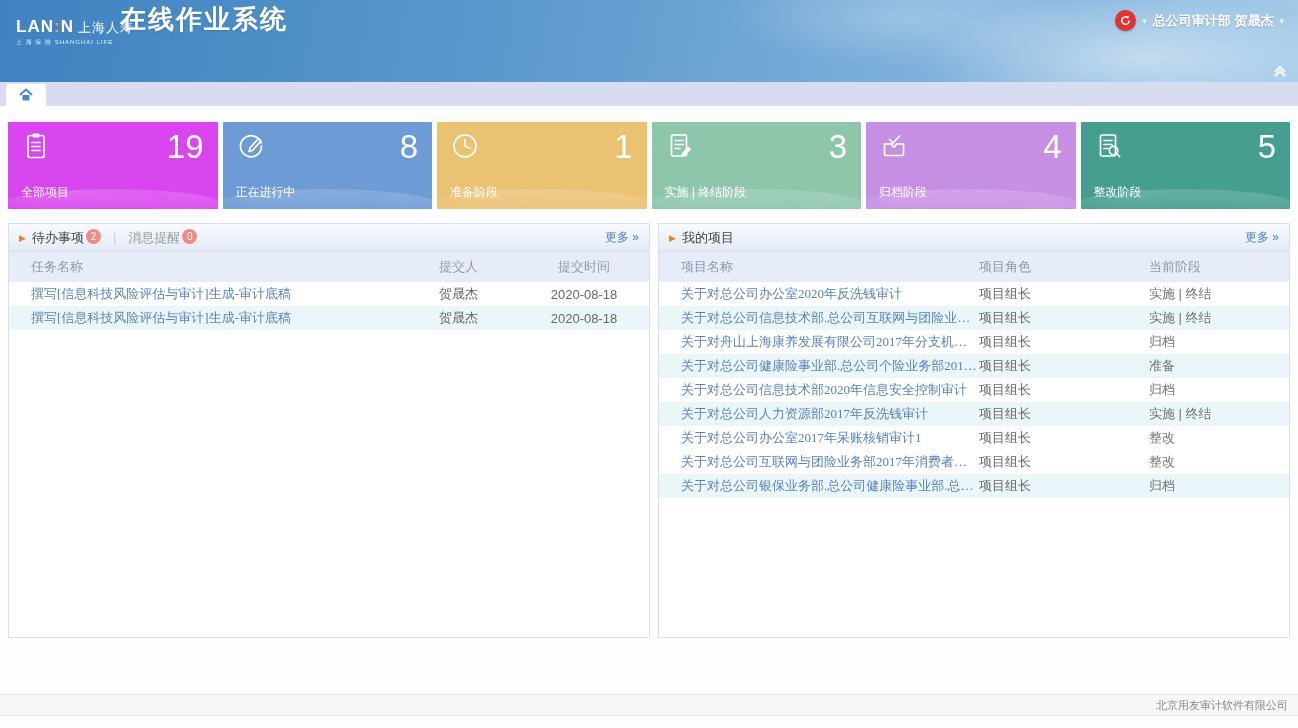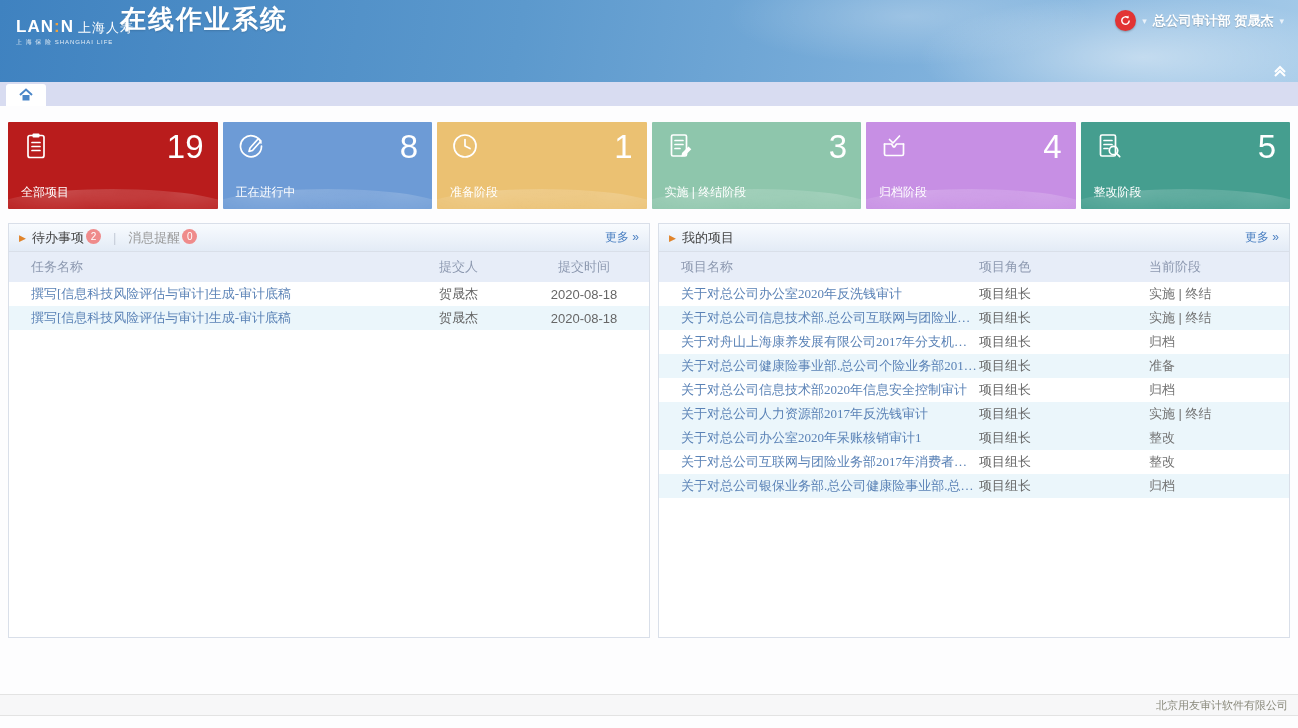--- a/index.html
+++ b/index.html
@@ -107,21 +107,21 @@
   <div class="tabbar">
     <div class="tab-home">
       <svg width="14" height="14" viewBox="0 0 14 14">
         <path d="M1 7 L7 1.5 L13 7" fill="none" stroke="#4a86c8" stroke-width="2"></path>
         <path d="M3.5 7 V12.5 H10.5 V7" fill="#4a86c8"></path>
       </svg>
     </div>
   </div>
 
   <div class="cards" id="cards">
-      <div class="card" style="background: #b91c1c;">
+      <div class="card" style="background: #d946ef;">
         <span class="card-icon"><svg width="30" height="30" viewBox="0 0 30 30">
             <rect x="7" y="4.5" width="16" height="22" rx="2" fill="none" stroke="#fff" stroke-width="1.7" stroke-linecap="round" stroke-linejoin="round"></rect>
             <rect x="11.5" y="2.5" width="7" height="4" rx="1" fill="#fff" stroke="none"></rect>
             <path d="M11 11.5 h8 M11 15.5 h8 M11 19.5 h8" fill="none" stroke="#fff" stroke-width="1.7" stroke-linecap="round" stroke-linejoin="round"></path>
           </svg></span>
         <span class="card-num">19</span>
         <span class="card-label">全部项目</span>
       </div>
       <div class="card" style="background: rgb(109, 155, 214);">
         <span class="card-icon"><svg width="30" height="30" viewBox="0 0 30 30">
@@ -250,22 +250,22 @@
             <tr class="">
               <td class="col-pad t-name">关于对总公司信息技术部2020年信息安全控制审计</td>
               <td>项目组长</td>
               <td class="t-stage">归档</td>
             </tr>
             <tr class="alt">
               <td class="col-pad t-name">关于对总公司人力资源部2017年反洗钱审计</td>
               <td>项目组长</td>
               <td class="t-stage">实施 | 终结</td>
             </tr>
-            <tr class="alt">
-              <td class="col-pad t-name">关于对总公司办公室2020年呆账核销审计1</td>
+            <tr class="">
+              <td class="col-pad t-name">关于对总公司办公室2017年呆账核销审计1</td>
               <td>项目组长</td>
               <td class="t-stage">整改</td>
             </tr>
             <tr class="">
               <td class="col-pad t-name">关于对总公司互联网与团险业务部2017年消费者权益保护...</td>
               <td>项目组长</td>
               <td class="t-stage">整改</td>
             </tr>
             <tr class="alt">
               <td class="col-pad t-name">关于对总公司银保业务部.总公司健康险事业部.总公司个险...</td>

